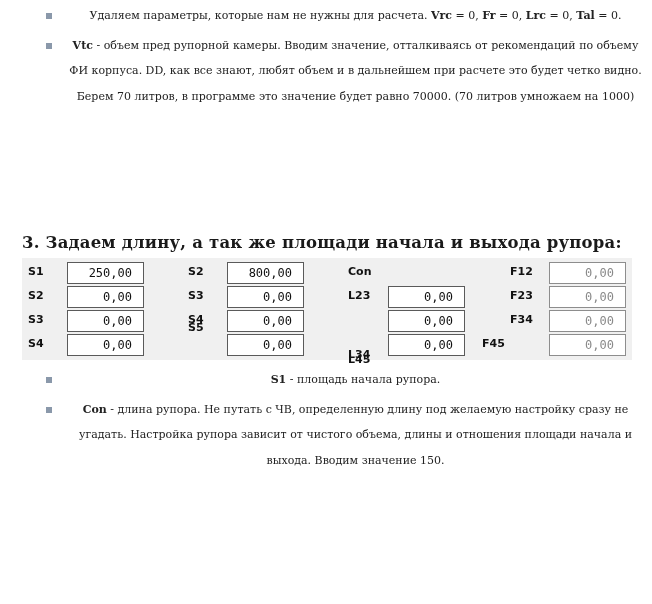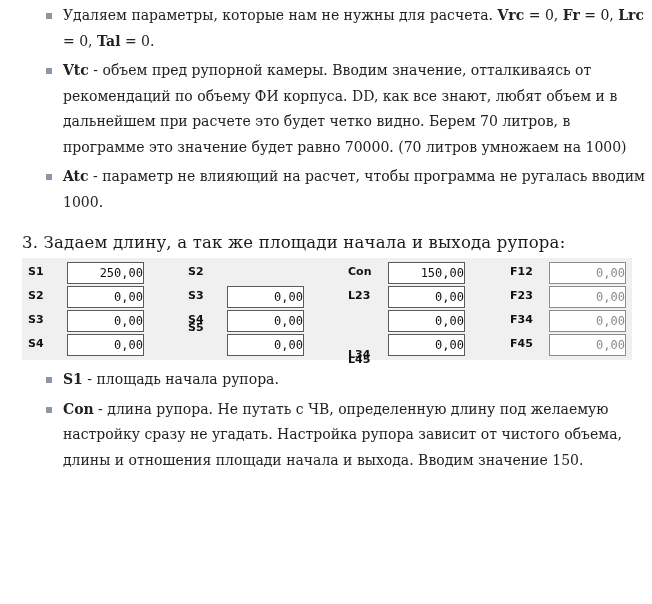--- a/index.html
+++ b/index.html
@@ -2,73 +2,72 @@
 <html><head>
   <meta charset="utf-8">
   <style>
     html, body { margin: 0; padding: 0; background: #ffffff; }
     body {
       width: 652px; height: 604px; position: relative; overflow: hidden;
       font-family: "DejaVu Serif", "Liberation Serif", serif;
       color: #222222;
     }
     .list { position: absolute; left: 0; margin: 0; padding: 0; list-style: none; }
-    .li { position: relative; padding-left: 63px; padding-right: 4px; font-size: 14px; line-height: 25.5px; margin-bottom: 4px; }
+    .li { position: relative; padding-left: 63px; padding-right: 4px; font-size: 11px; line-height: 25.5px; margin-bottom: 4px; text-align: center; }
     .bullet { position: absolute; left: 46px; top: 10px; width: 6px; height: 6px; background: #8a98aa; }
     .li b { font-weight: bold; color: #222; }
     #list1 { top: 3px; width: 652px; }
     #list2 { top: 367px; width: 652px; }
-    .heading { position: absolute; left: 22px; top: 233px; font-size: 16.5px; font-weight: normal; color: #1a1a1a; letter-spacing: 0.2px; margin: 0; }
+    .heading { position: absolute; left: 22px; top: 233px; font-size: 16.5px; font-weight: bold; color: #1a1a1a; letter-spacing: 0.2px; margin: 0; }
     .panel { position: absolute; left: 22px; top: 258px; width: 610px; height: 102px; background: #f0f0f0; }
     .cell-label { position: absolute; font-family: "DejaVu Sans", "Liberation Sans", sans-serif; font-size: 11px; font-weight: bold; color: #111; }
     .cell-box { position: absolute; width: 77px; height: 22px; background: #fff; border: 1px solid #5a5a5a; box-sizing: border-box;
-      font-family: "DejaVu Sans Mono", "Liberation Mono", monospace; font-size: 12px; text-align: right; line-height: 20px; color: #111; }
+      font-family: "DejaVu Sans Mono", "Liberation Mono", monospace; font-size: 12px; text-align: right; padding-right: 11px; line-height: 20px; color: #111; }
     .cell-box.disabled { color: #8a8a8a; border-color: #8d8d8d; }
   </style>
 </head>
 <body>
 
 <ul class="list" id="list1">
     <li class="li"><span class="bullet"></span><span>Удаляем параметры, которые нам не нужны для расчета. </span><b>Vrc</b><span> = 0, </span><b>Fr</b><span> = 0, </span><b>Lrc</b><span> = 0, </span><b>Tal</b><span> = 0.</span></li>
     <li class="li"><span class="bullet"></span><b>Vtc</b><span> - объем пред рупорной камеры. Вводим значение, отталкиваясь от рекомендаций по объему ФИ корпуса. DD, как все знают, любят объем и в дальнейшем при расчете это будет четко видно. Берем 70 литров, в программе это значение будет равно 70000. (70 литров умножаем на 1000)</span></li>
-    <li class="li"><span class="bullet"></span><b>Atc</b><span> - параметр не влияющий на расчет, чтобы программа не ругалась вводим 1000.</span></li>
   </ul>
 
 <h3 class="heading">3. Задаем длину, а так же площади начала и выхода рупора:</h3>
 
 <div class="panel" id="panel">
     <span class="cell-label" style="left: 6px; top: 7px;">S1</span>
     <div class="cell-box" style="left: 45px; top: 4px;">250,00</div>
     <span class="cell-label" style="left: 6px; top: 31px;">S2</span>
     <div class="cell-box" style="left: 45px; top: 28px;">0,00</div>
     <span class="cell-label" style="left: 6px; top: 55px;">S3</span>
     <div class="cell-box" style="left: 45px; top: 52px;">0,00</div>
     <span class="cell-label" style="left: 6px; top: 79px;">S4</span>
     <div class="cell-box" style="left: 45px; top: 76px;">0,00</div>
     <span class="cell-label" style="left: 166px; top: 7px;">S2</span>
+    <div class="cell-box" style="left: 205px; top: 4px;">800,00</div>
     <span class="cell-label" style="left: 166px; top: 31px;">S3</span>
     <div class="cell-box" style="left: 205px; top: 28px;">0,00</div>
     <span class="cell-label" style="left: 166px; top: 55px;">S4</span>
     <div class="cell-box" style="left: 205px; top: 52px;">0,00</div>
     <span class="cell-label" style="left: 166px; top: 63px;">S5</span>
     <div class="cell-box" style="left: 205px; top: 76px;">0,00</div>
     <span class="cell-label" style="left: 326px; top: 7px;">Con</span>
-    <div class="cell-box" style="left: 366px; top: 4px;">150,00</div>
     <span class="cell-label" style="left: 326px; top: 31px;">L23</span>
     <div class="cell-box" style="left: 366px; top: 28px;">0,00</div>
     <span class="cell-label" style="left: 326px; top: 55px; margin-top: 35px;">L34</span>
     <div class="cell-box" style="left: 366px; top: 52px;">0,00</div>
     <span class="cell-label" style="left: 326px; top: 79px; margin-top: 16px;">L45</span>
     <div class="cell-box" style="left: 366px; top: 76px;">0,00</div>
     <span class="cell-label" style="left: 488px; top: 7px;">F12</span>
     <div class="cell-box disabled" style="left: 527px; top: 4px;">0,00</div>
     <span class="cell-label" style="left: 488px; top: 31px;">F23</span>
     <div class="cell-box disabled" style="left: 527px; top: 28px;">0,00</div>
     <span class="cell-label" style="left: 488px; top: 55px;">F34</span>
     <div class="cell-box disabled" style="left: 527px; top: 52px;">0,00</div>
-    <span class="cell-label" style="left: 488px; top: 79px; text-align: right;">F45</span>
+    <span class="cell-label" style="left: 460px; top: 79px; text-align: right;">F45</span>
     <div class="cell-box disabled" style="left: 527px; top: 76px;">0,00</div>
   </div>
 
 <ul class="list" id="list2">
     <li class="li"><span class="bullet"></span><b>S1</b><span> - площадь начала рупора.</span></li>
     <li class="li"><span class="bullet"></span><b>Con</b><span> - длина рупора. Не путать с ЧВ, определенную длину под желаемую настройку сразу не угадать. Настройка рупора зависит от чистого объема, длины и отношения площади начала и выхода. Вводим значение 150.</span></li>
   </ul>
 
 </body></html>

